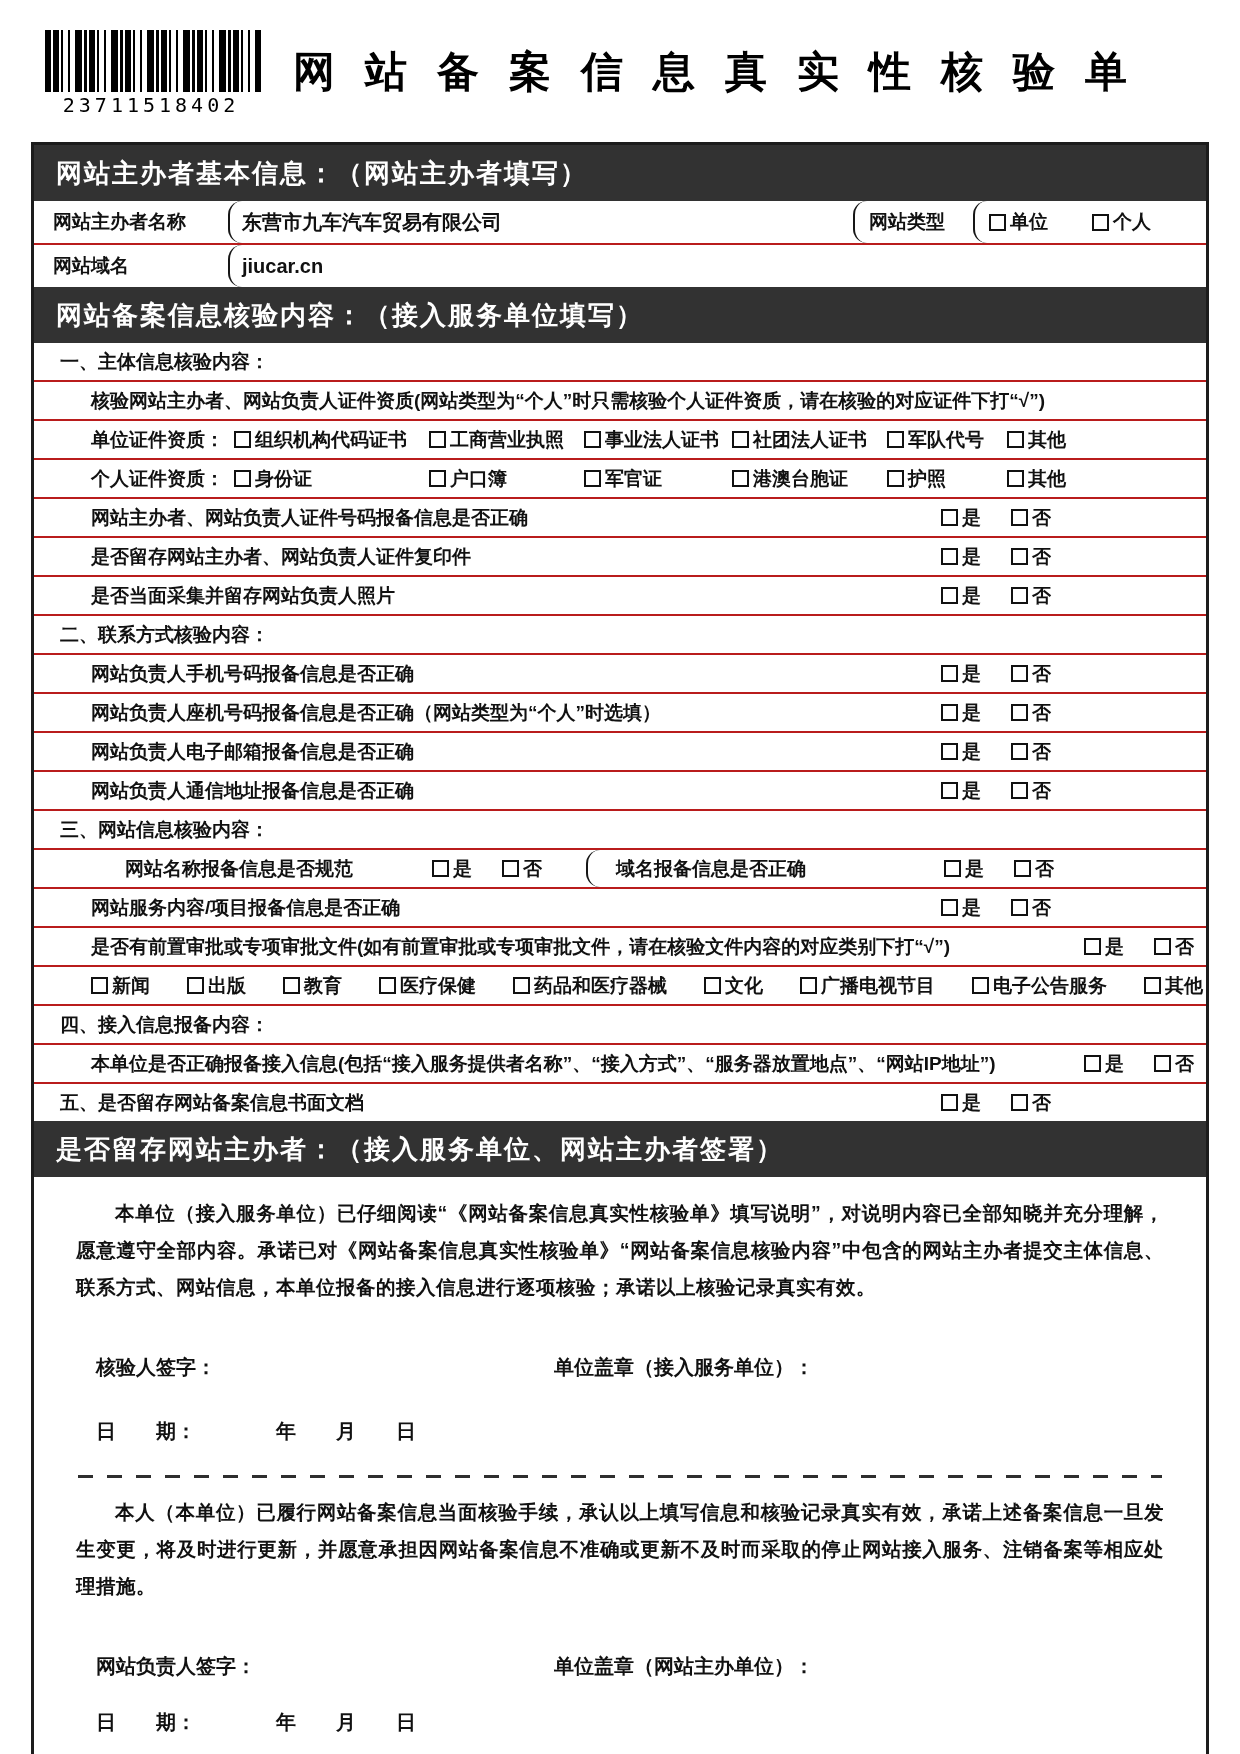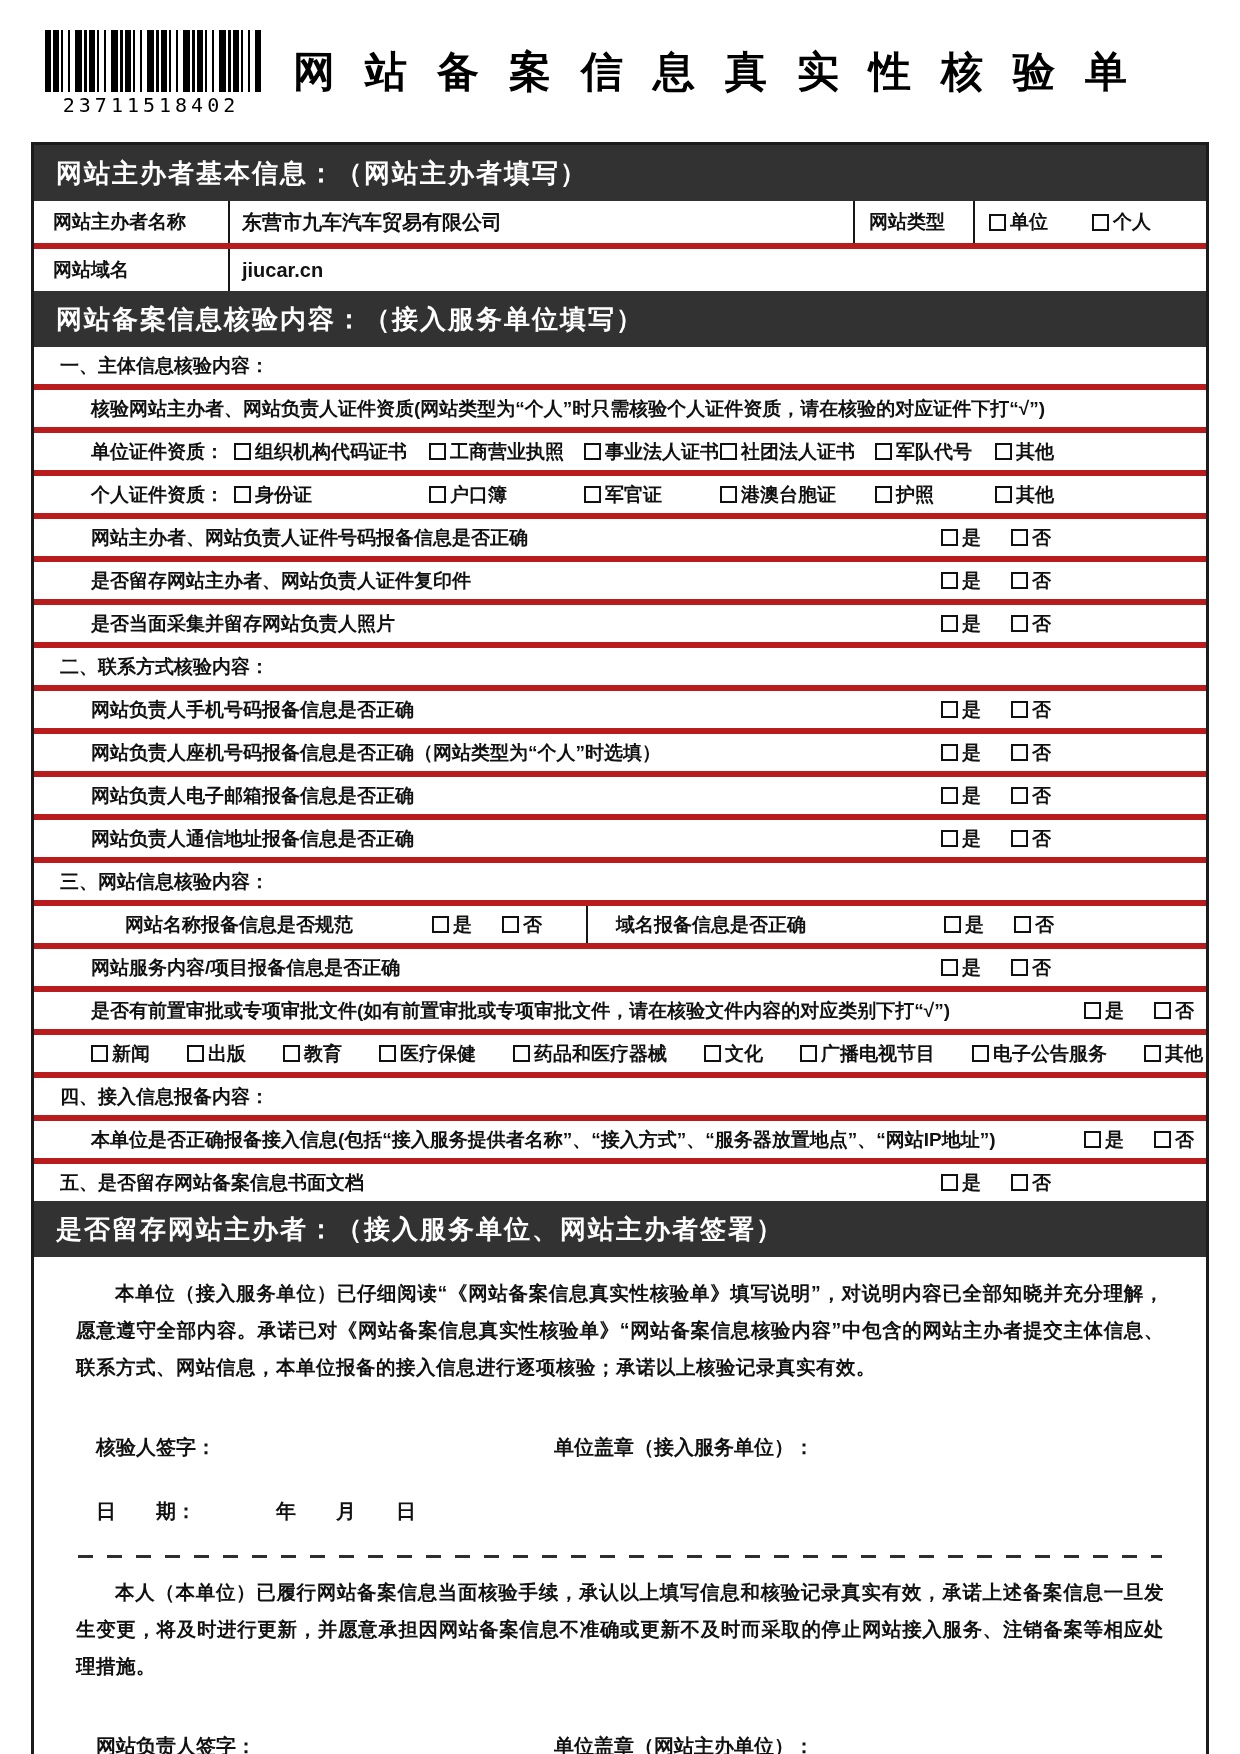--- a/index.html
+++ b/index.html
@@ -32,45 +32,45 @@
   }
   
   .form {
     position:absolute; top:142px; left:31px; width:1172px;
     border:3px solid #1c1c1c; border-bottom:8px solid #2b2b2b; background:#fff;
   }
   .secbar {
     background:#323232; color:#fff; font-size:26px; font-weight:bold;
     letter-spacing:2px; padding:13px 10px 13px 22px; line-height:30px;
   }
-  .row { display:flex; align-items:center; min-height:37px; border-top:6px solid #b91c1c;
+  .row { display:flex; align-items:center; min-height:37px; border-top:2px solid #b91c1c;
          font-size:19px; font-weight:bold; line-height:24px; }
   .row.h42 { min-height:42px; }
   .cell { display:flex; align-items:center; align-self:stretch; }
-  .bl { border-left:2px solid #161616; }
+  .bl { border-left:2px solid #161616;border-radius:14px; }
   .w194 { width:194px; flex:none; padding-left:19px; box-sizing:border-box; }
   .w120 { width:120px; flex:none; padding-left:14px; box-sizing:border-box; }
   .w233 { width:233px; flex:none; padding-left:14px; box-sizing:border-box; gap:44px; }
   .flex1 { flex:1; padding-left:12px; font-size:20px; }
   .mono { font-family:"Liberation Sans","DejaVu Sans",sans-serif; }
   .ptitle { padding-left:26px; }
   .q-row { padding-left:57px; }
   .qtext { white-space:nowrap; }
   .cb {
     display:inline-block; width:13px; height:13px; border:2px solid #111;
     background:#fff; flex:none; margin-right:4px; vertical-align:-1px;
   }
   .opt, .yn { display:inline-flex; align-items:center; white-space:nowrap; }
   .yesno { margin-left:auto; display:flex; gap:30px; margin-right:155px; flex:none; }
   .yesno.flush { margin-right:12px; }
   .yesno.tight { margin-right:44px; }
   
   .certlabel { width:143px; flex:none; white-space:nowrap; }
   .cw1 { width:195px; flex:none; } .cw2 { width:155px; flex:none; }
-  .cw3 { width:136px; flex:none; } .cw4 { width:155px; flex:none; }
+  .cw3 { width:148px; flex:none; } .cw4 { width:155px; flex:none; }
   .cw5 { width:120px; flex:none; } .cw6 { flex:1; }
   .approvals { padding-left:57px; padding-right:14px; gap:37px; }
   
   .splitL { width:552px; flex:none; display:flex; align-items:center; align-self:stretch; padding-left:91px; box-sizing:border-box;gap:30px; }
   .splitR { flex:1; display:flex; align-items:center; align-self:stretch; padding-left:28px; }
   .splitR .yesno { margin-right:152px; }
   
   .commit { position:relative; padding:2px 40px 30px; }
   .para {
     margin:16px 2px 0; font-size:19.5px; font-weight:bold; line-height:37px;

